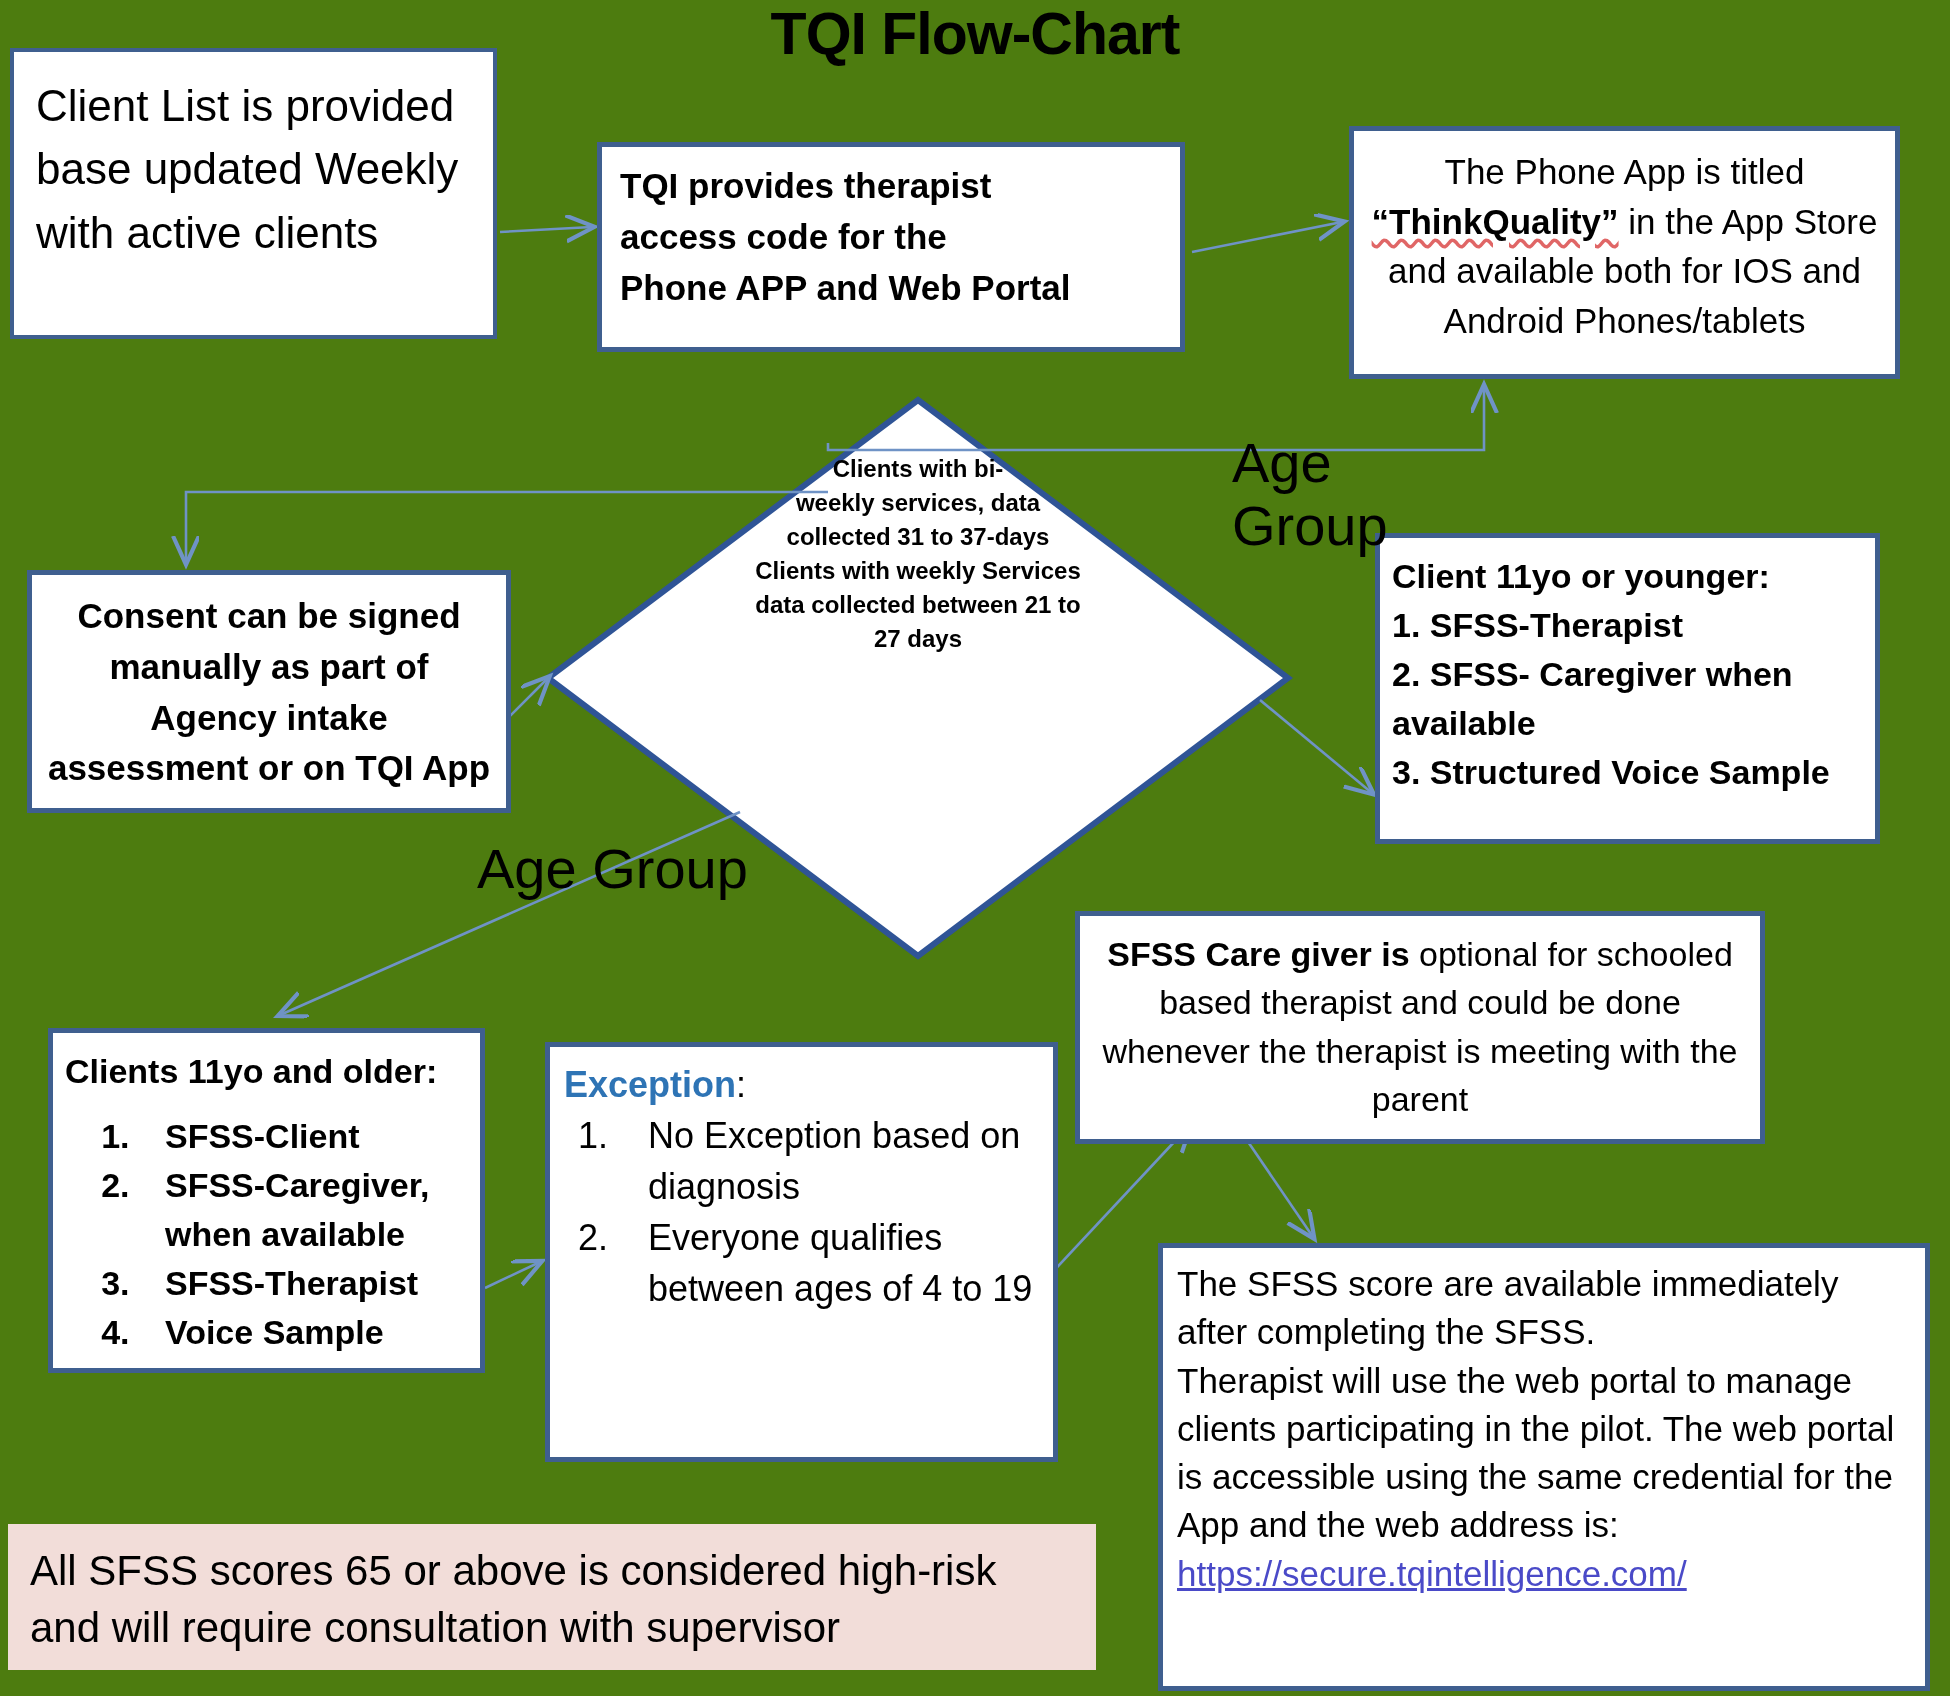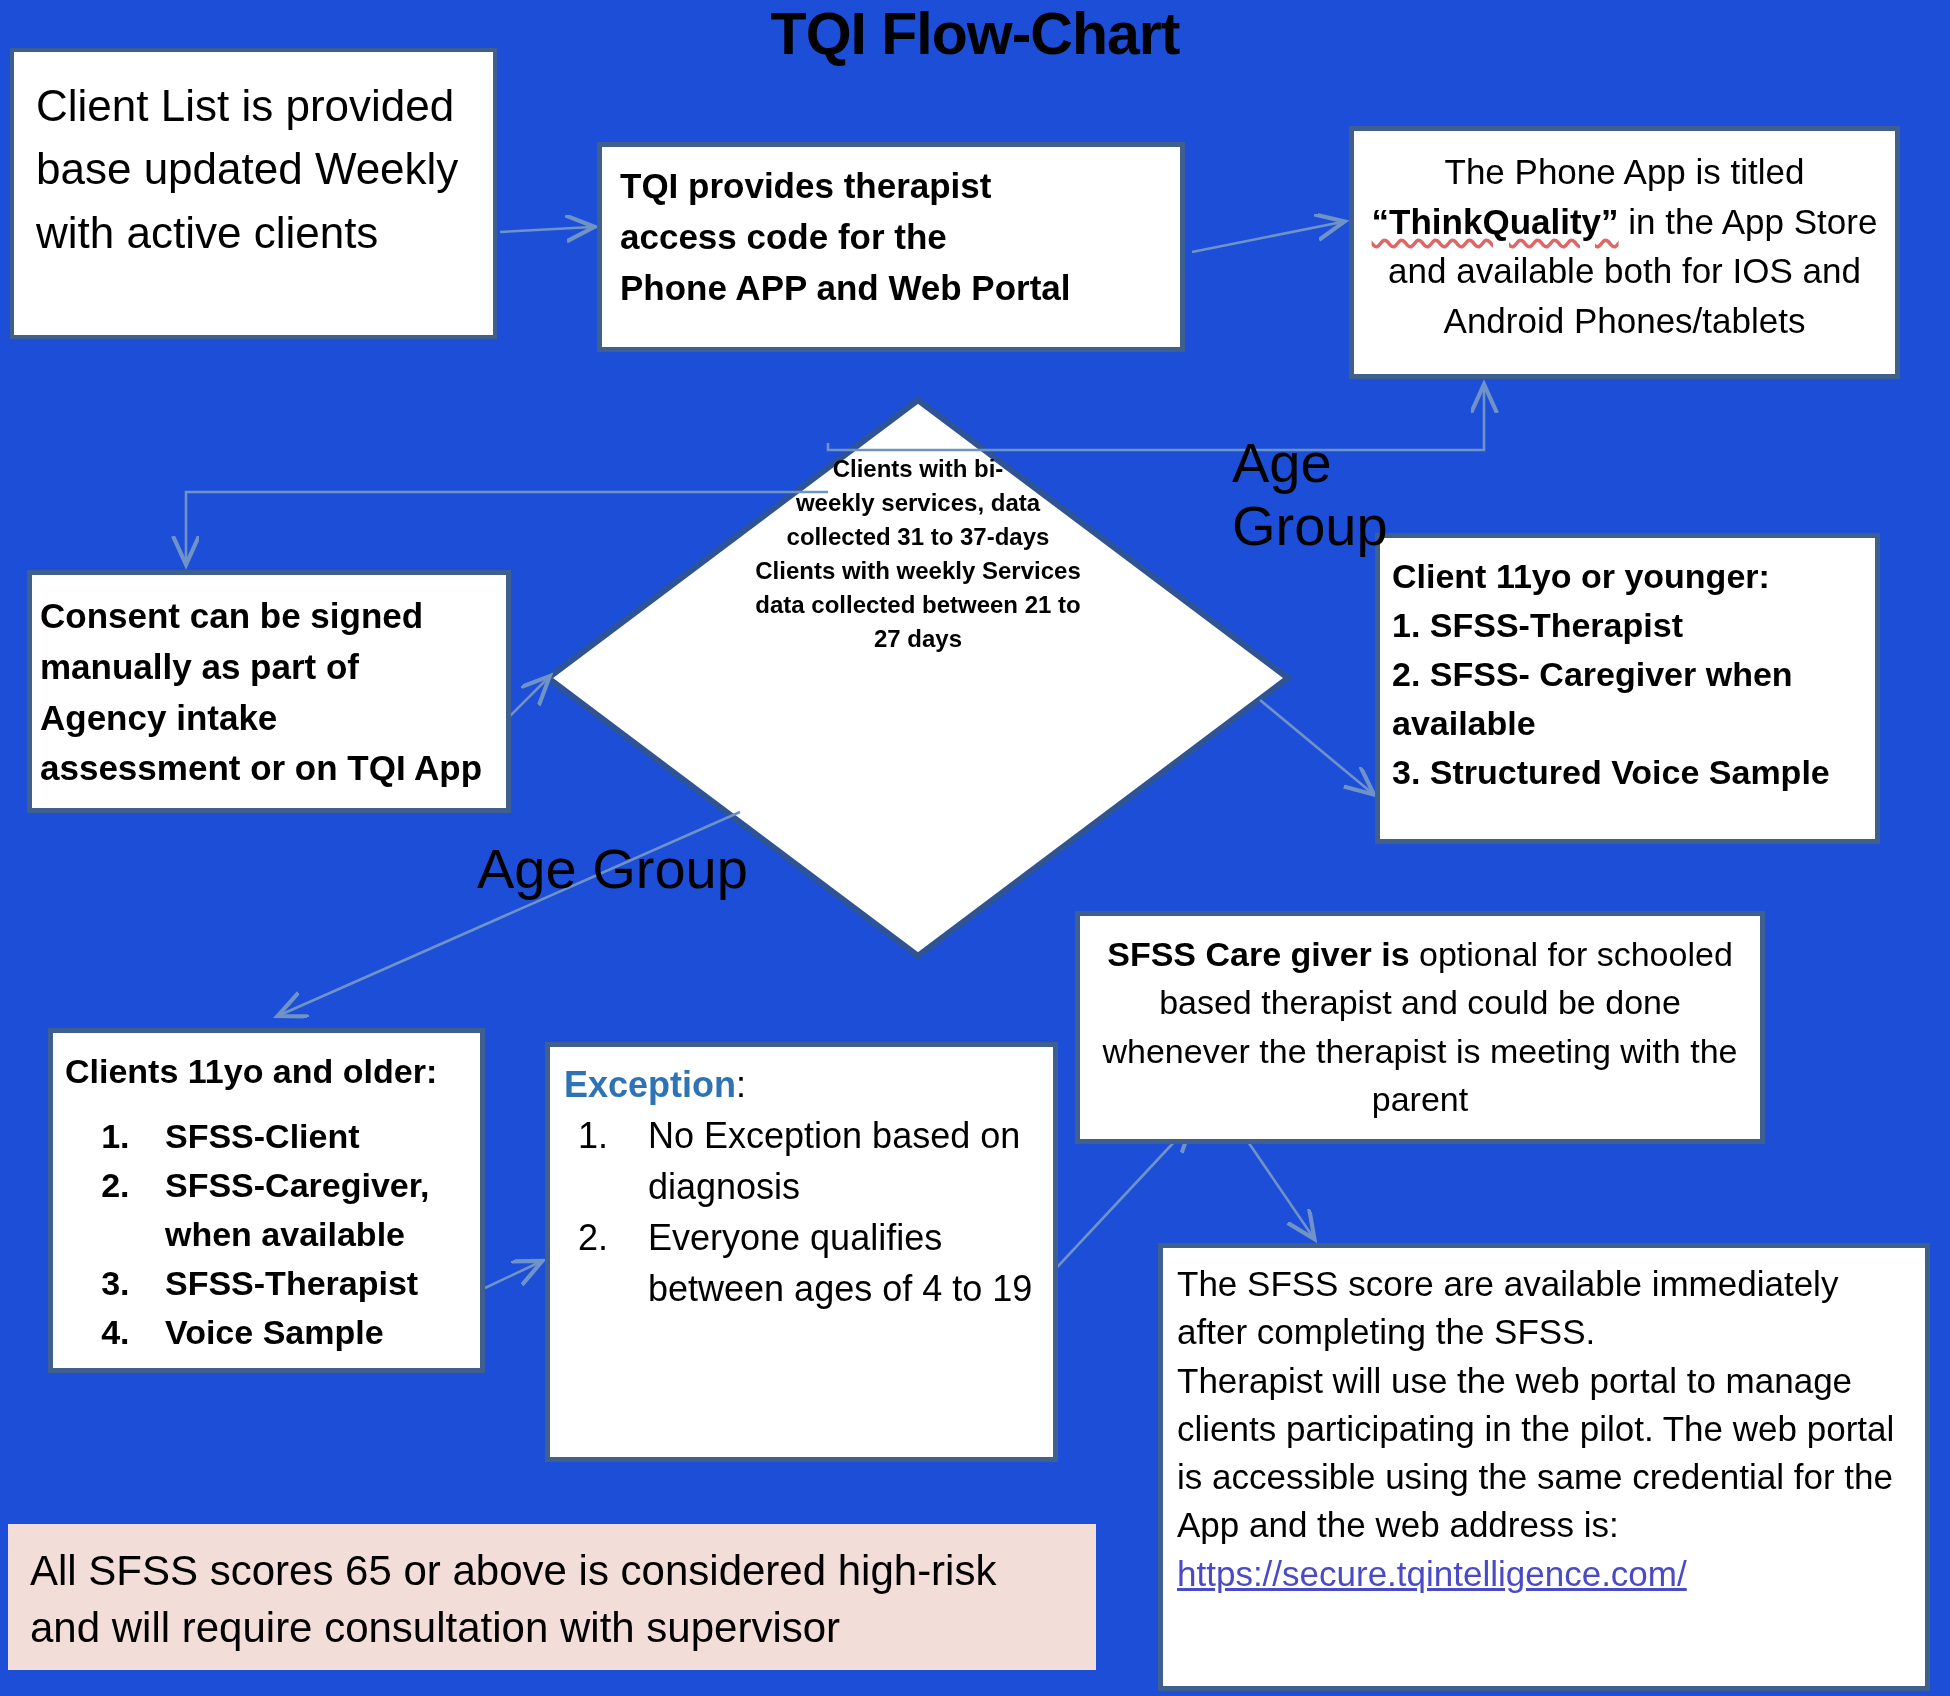--- a/index.html
+++ b/index.html
@@ -1,17 +1,17 @@
 <!DOCTYPE html>
 <html><head>
 <meta charset="utf-8">
 <style>
   html,body{margin:0;padding:0;background:#ffffff;}
   body{font-family:"Liberation Sans","DejaVu Sans",sans-serif;}
-  #canvas{position:relative;width:1950px;height:1696px;background:#1d4ed8;overflow:hidden;}
+  #canvas{position:relative;width:1950px;height:1696px;background:#4d7c0f;overflow:hidden;}
 
   #svg-layer{position:absolute;left:0;top:0;width:1950px;height:1696px;pointer-events:none;}
 
   .node{position:absolute;box-sizing:border-box;background:#fff;border:4px solid #3f5f8f;
         color:#000;line-height:1.22;}
   .node .inner{padding:6px 10px;}
 
   .title{position:absolute;left:0;top:0;width:1950px;text-align:center;
          font-weight:bold;font-size:59px;letter-spacing:-1px;color:#000;}
   .b{font-weight:bold;}
@@ -20,21 +20,21 @@
   #node-client-list{left:10px;top:48px;width:487px;height:291px;}
   #node-client-list .inner{font-size:44px;padding:22px 12px 0 22px;line-height:1.44;}
 
   #node-tqi-access{left:597px;top:142px;width:588px;height:210px;border-width:5px;}
   #node-tqi-access .inner{font-size:35px;font-weight:bold;padding:14px 0 0 18px;line-height:1.45;}
 
   #node-phone-app{left:1349px;top:126px;width:551px;height:253px;border-width:5px;}
   #node-phone-app .inner{font-size:35px;text-align:center;padding:16px 6px 0 6px;line-height:1.42;}
 
   #node-consent{left:27px;top:570px;width:484px;height:243px;border-width:5px;}
-  #node-consent .inner{font-size:35px;font-weight:bold;padding:16px 8px 0 8px;line-height:1.45;}
+  #node-consent .inner{font-size:35px;font-weight:bold;text-align:center;padding:16px 8px 0 8px;line-height:1.45;}
 
   #node-age-younger{left:1375px;top:533px;width:505px;height:311px;border-width:5px;}
   #node-age-younger .inner{font-size:34px;font-weight:bold;padding:14px 4px 0 12px;line-height:1.44;}
 
   #node-age-older{left:48px;top:1028px;width:437px;height:345px;border-width:5px;}
   #node-age-older .inner{font-size:34px;font-weight:bold;padding:14px 4px 0 12px;line-height:1.44;}
   #node-age-older ol{margin:16px;padding-left:58px;}
   #node-age-older li{padding-left:26px;}
 
   #node-exception{left:545px;top:1042px;width:513px;height:420px;border-width:5px;}

